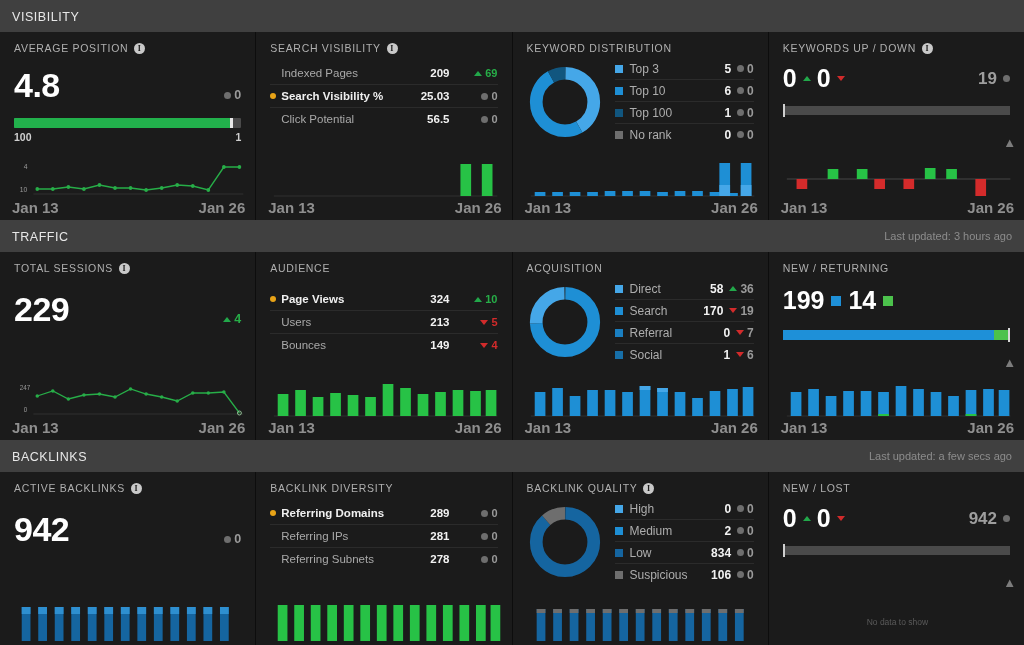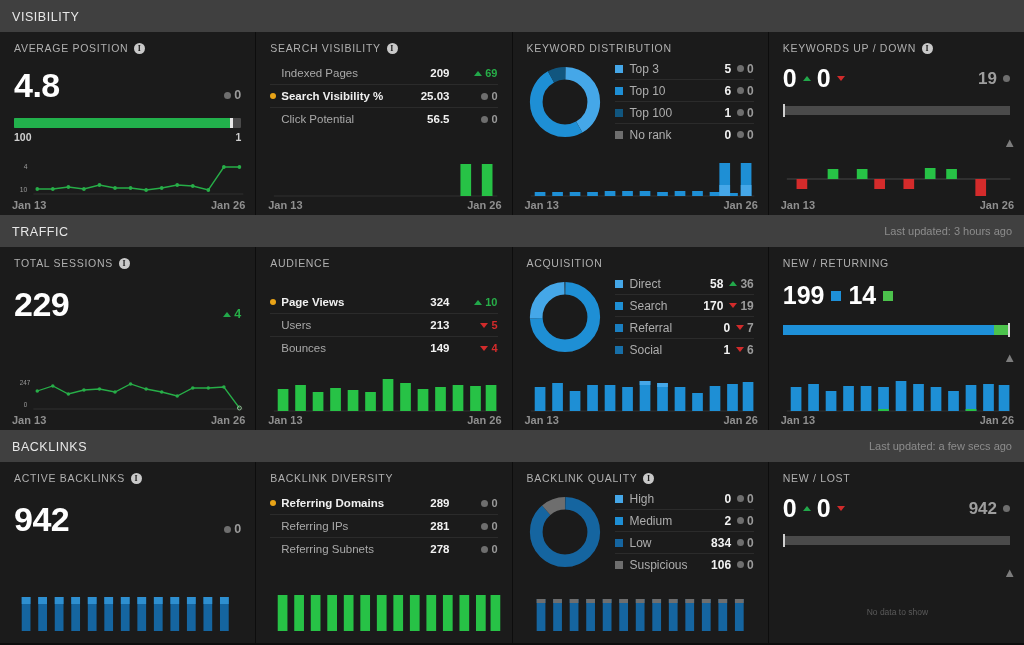--- a/index.html
+++ b/index.html
@@ -100,21 +100,21 @@
   .nr-row { display: flex; align-items: center; gap: 7px; margin-top: 14px; }
   .nr-num { font-size: 25px; font-weight: bold; color: #fff; line-height: 1; }
   .nr-sq { width: 10px; height: 10px; display: inline-block; }
   .nr-bar { height: 10px; margin-top: 17px; display: flex; position: relative; }
   .nr-bar .seg-new { background: #1e90d8; }
   .nr-bar .seg-ret { background: #4cc24c; }
   .nr-bar .cap { position: absolute; right: 0; top: -2px; bottom: -2px; width: 2px; background: #d8d8d8;}
 
   
   .spark-svg { width: 100%; height: 42px; display: block; }
-  .axis-row { display: flex; justify-content: space-between; font-size: 11px; color: #8f8f8f; font-weight: bold; margin-top: -2px; }
+  .axis-row { display: flex; justify-content: space-between; font-size: 15px; color: #8f8f8f; font-weight: bold; margin-top: -2px; }
   .nodata { text-align:center; font-size:8.5px; color:#5a5a5a; padding-top:18px; }
 </style>
 </head>
 <body>
 
 <div class="section-head">
   <div class="section-title">VISIBILITY</div>
   <div class="section-updated"></div>
 </div>
 <div class="grid">
@@ -363,21 +363,21 @@
         <span class="tri-up"></span>
         <span>4</span>
       </div>
     </div>
   </div>
 
   <div class="card">
     <div class="card-title">
       <span>AUDIENCE</span>
     </div>
-    <div class="list" style="margin-top:22px">
+    <div class="list" style="margin-top:14px">
       <div class="lrow active">
         <span class="bullet">
             <i></i>
           </span>
         <span class="lbl">Page Views</span>
         <span class="val">324</span>
         <span class="chg c-green">
           <span class="tri-up"></span>
           <span>10</span>
         </span>

